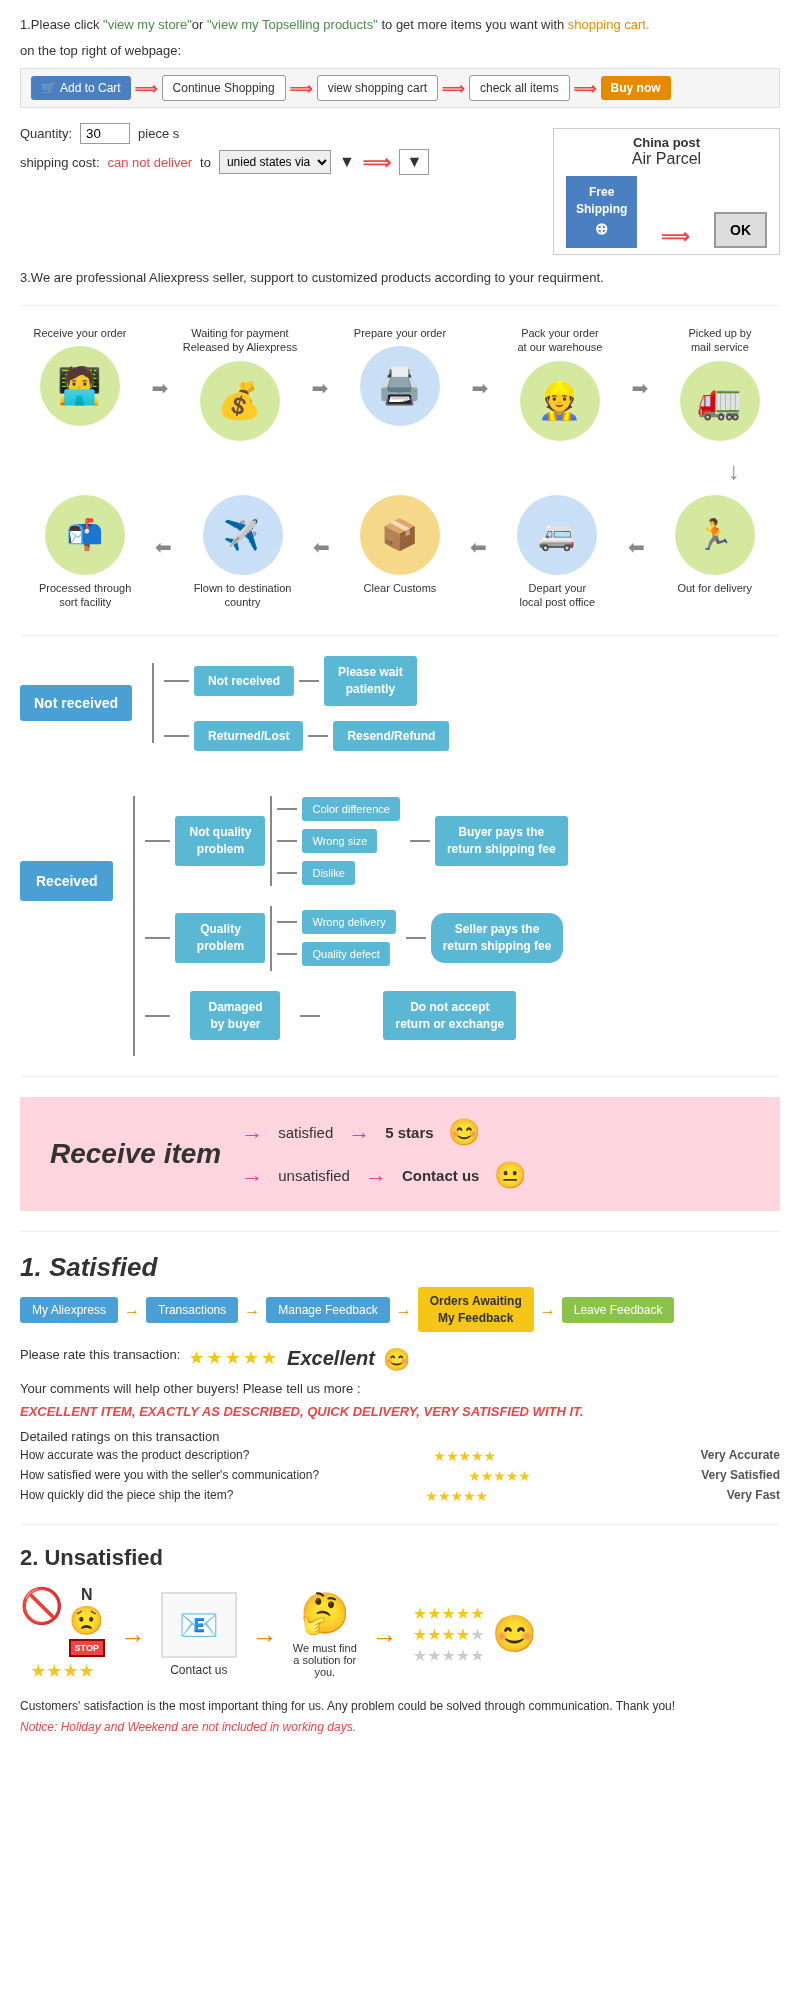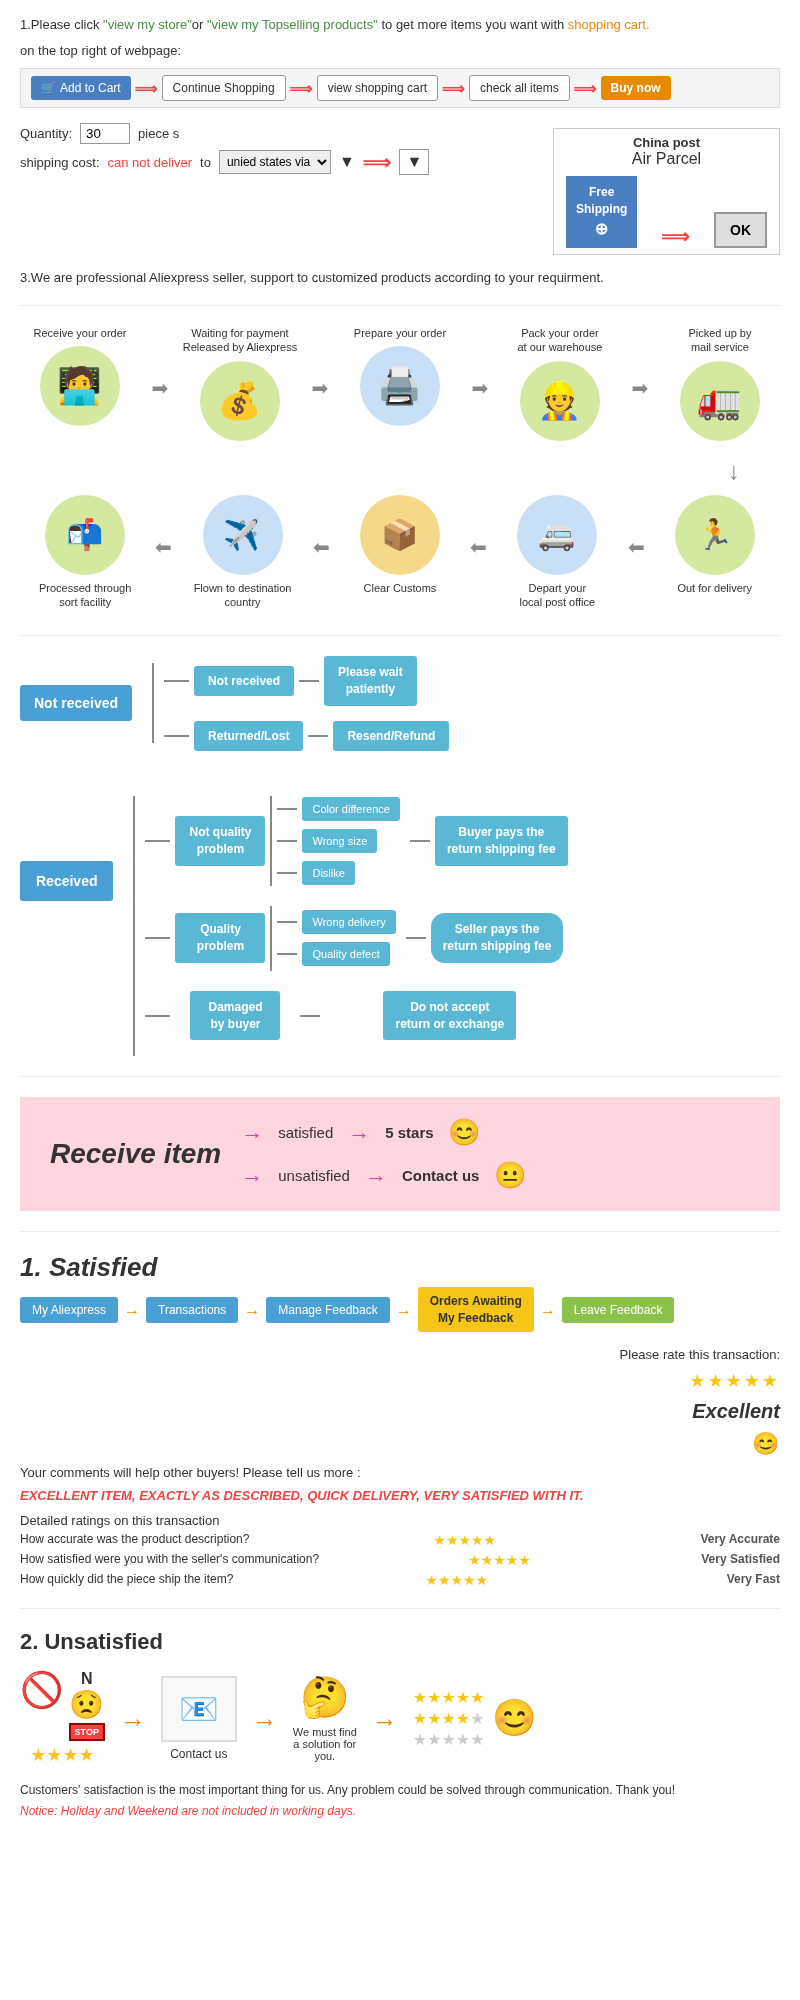--- a/index.html
+++ b/index.html
@@ -39,21 +39,21 @@
     .pink-section { background: #ffd6e0; padding: 20px 30px; margin: 20px 0; display: flex; align-items: center; gap: 20px; }
     .pink-left { font-size: 28px; font-weight: bold; font-style: italic; color: #333; }
 
     
     .satisfied-section { margin: 20px 0; }
     .satisfied-section h2 { font-size: 26px; margin-bottom: 4px; color: #333; font-style: italic; }
 
     .feedback-flow { display: flex; align-items: center; gap: 6px; margin-bottom: 15px; flex-wrap: wrap; }
     .fb-box { background: #4a9fd4; color: white; padding: 6px 12px; border-radius: 3px; font-size: 12px; }
 
-    .rating-row { display: flex; align-items: flex-end; gap: 8px; margin: 8px 0; flex-direction: column; }
+    .rating-row { display: flex; align-items: flex-start; gap: 8px; margin: 8px 0; }
     .stars { color: #f5c518; font-size: 18px; letter-spacing: 2px; }
     .excellent { font-size: 20px; font-weight: bold; font-style: italic; color: #333; }
     .excellent-text { color: #e44; font-style: italic; font-weight: bold; margin: 8px 0; font-size: 13px; }
 
     .detail-table { margin: 10px 0; }
     .detail-row { display: flex; justify-content: space-between; margin: 4px 0; font-size: 12px; }
     .detail-label { color: #333; }
     .detail-stars { color: #f5c518; font-size: 14px; }
     .detail-value { color: #555; font-weight: bold; min-width: 100px; text-align: right; }
 

